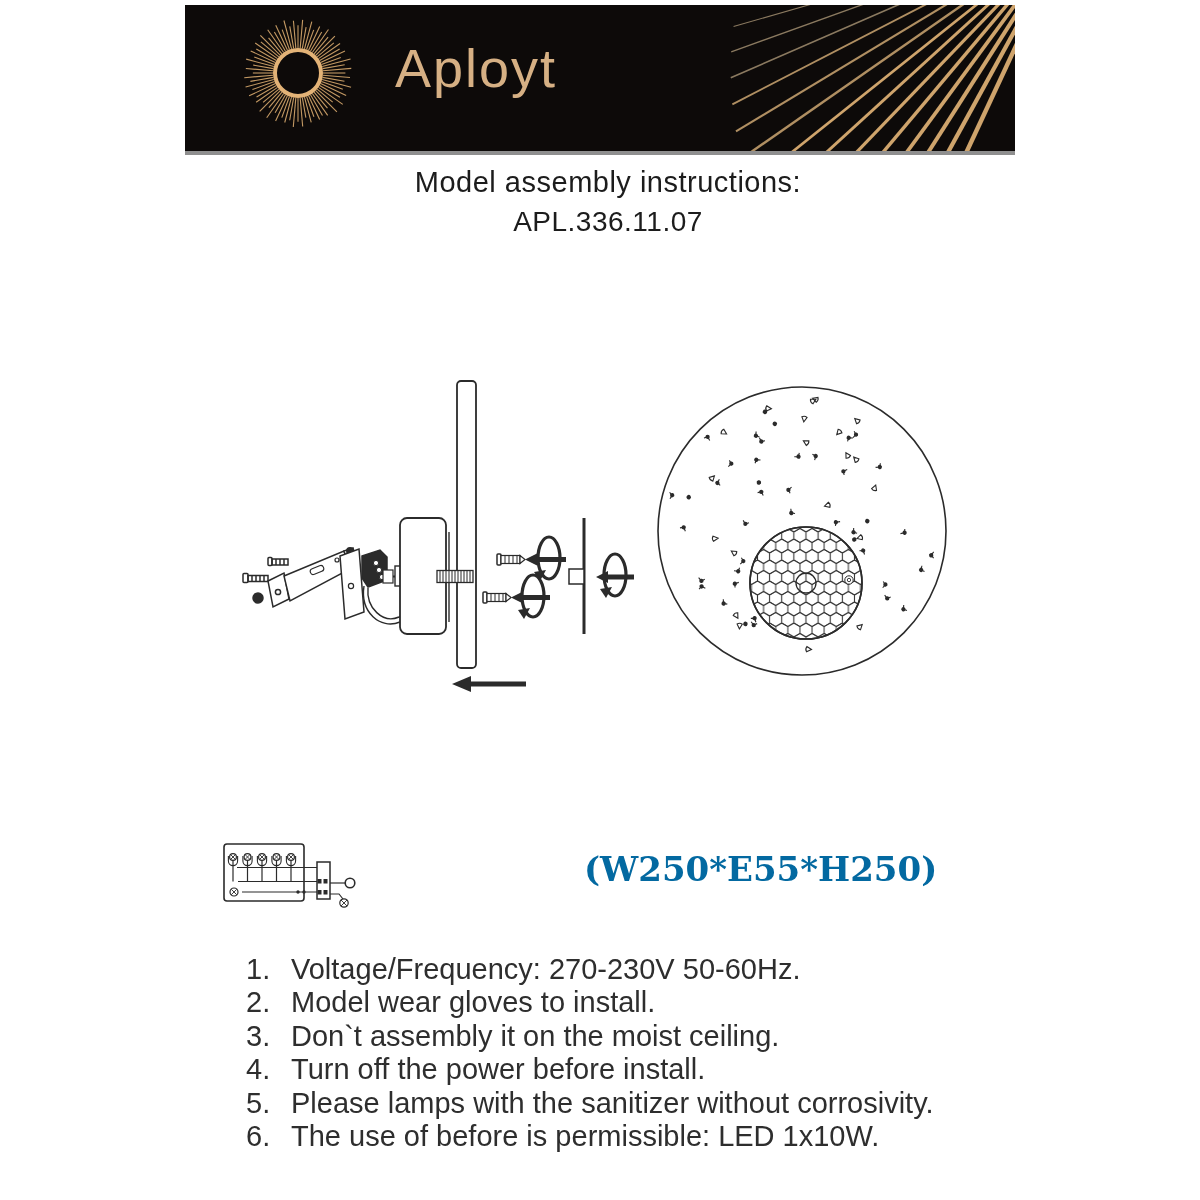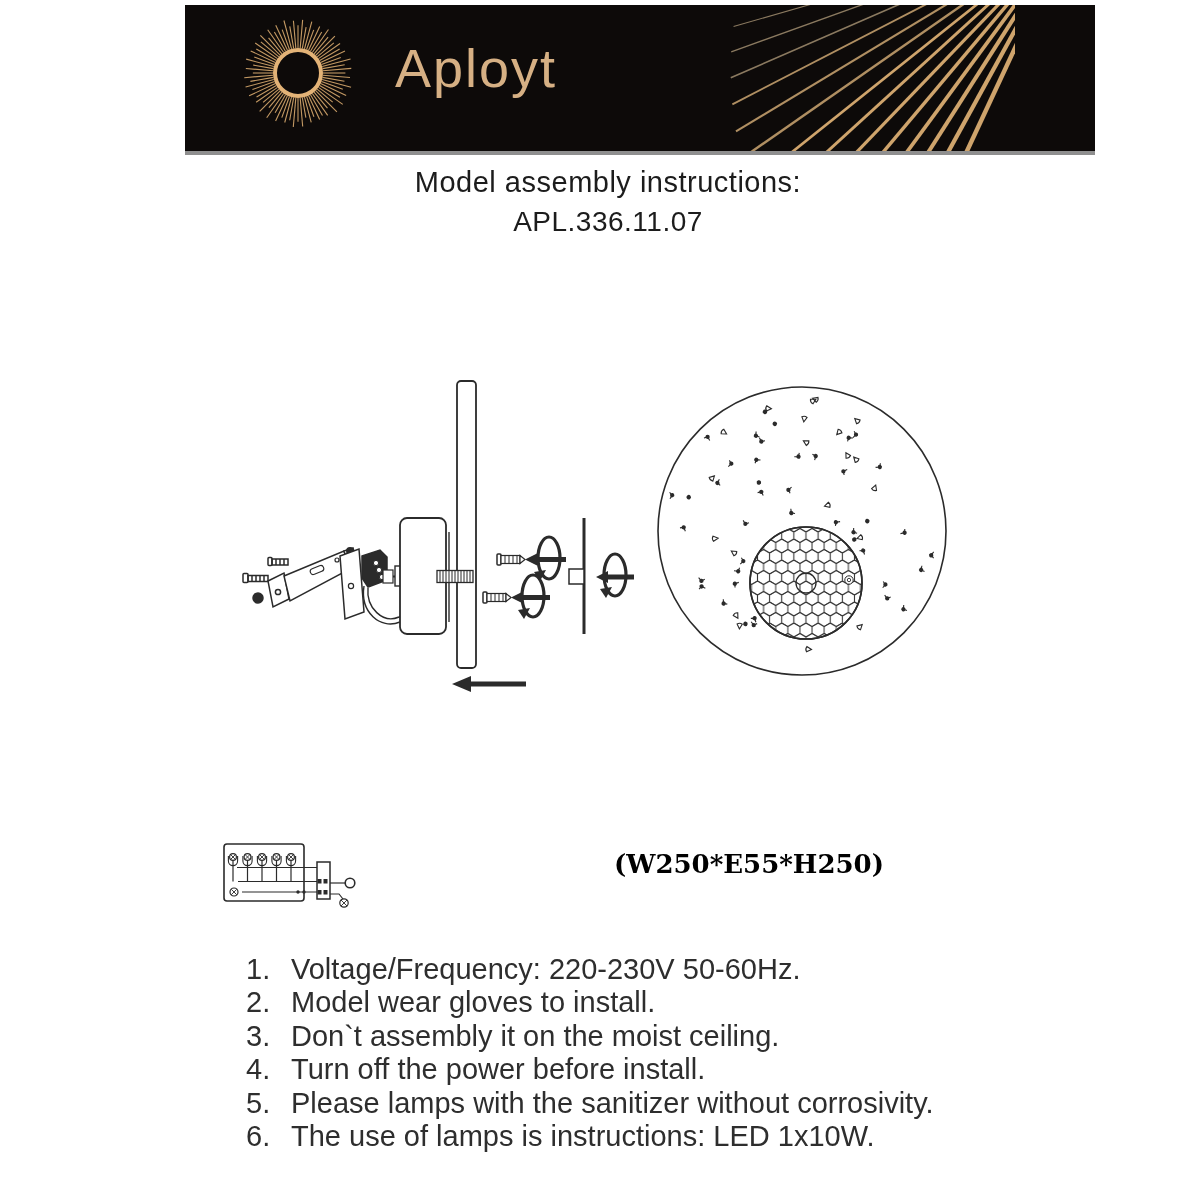--- a/index.html
+++ b/index.html
@@ -8,39 +8,39 @@
     --ink:#2b2b2b;
     --strip:#8f8f8f;
   }
   html,body{margin:0;padding:0;background:#ffffff;}
   .page{
     position:relative;width:1200px;height:1200px;background:#ffffff;overflow:hidden;
     font-family:"Liberation Sans",sans-serif;color:var(--ink);
   }
   
   .header{
-    position:absolute;left:185px;top:5px;width:910px;height:146px;
+    position:absolute;left:185px;top:5px;width:830px;height:146px;
     background:var(--header-bg);border-bottom:4px solid var(--strip);overflow:hidden;
   }
   .header svg{position:absolute;left:0;top:0;}
   .brand{
     position:absolute;left:210px;top:34px;font-size:54px;line-height:1.1;
     color:#d6b084;font-family:"Liberation Sans",sans-serif;font-weight:400;letter-spacing:2px;
   }
   
   .title-block{position:absolute;left:8px;top:166px;width:1200px;text-align:center;}
   .title-line1{font-size:29px;color:#1c1c1c;letter-spacing:0.5px;}
   .title-line2{font-size:28px;color:#1c1c1c;margin-top:7px;letter-spacing:0.5px;}
   
   .assembly{position:absolute;left:220px;top:370px;}
   .wiring{position:absolute;left:215px;top:835px;}
   
   .dims{
     position:absolute;left:584px;top:849px;width:300px;text-align:right;
-    font-family:"DejaVu Serif",serif;font-weight:700;font-size:26px;color:#000000;
+    font-family:"DejaVu Serif",serif;font-weight:700;font-size:34px;color:#0369a1;
   }
   
   .instructions{
     position:absolute;left:0;top:953px;width:1200px;margin:0;padding:0 0 0 246px;
     list-style:none;font-size:29px;color:#2e2e2e;
   }
   .instructions li{display:flex;line-height:33.4px;}
   .instructions .num{width:28px;flex:0 0 28px;}
   .instructions .txt{margin-left:17px;white-space:nowrap;}
   svg *{vector-effect:none;}
@@ -584,36 +584,36 @@
       <line x1="341" y1="900" x2="347" y2="906" stroke-width="0.9"></line>
       <line x1="347" y1="900" x2="341" y2="906" stroke-width="0.9"></line>
     </g>
   </svg>
 
   <div class="dims">(W250*E55*H250)</div>
 
   <ol class="instructions">
     <li>
       <span class="num">1.</span>
-      <span class="txt">Voltage/Frequency: 220-230V 50-60Hz.</span>
+      <span class="txt">Voltage/Frequency: 270-230V 50-60Hz.</span>
     </li>
     <li>
       <span class="num">2.</span>
       <span class="txt">Model wear gloves to install.</span>
     </li>
     <li>
       <span class="num">3.</span>
       <span class="txt">Don`t assembly it on the moist ceiling.</span>
     </li>
     <li>
       <span class="num">4.</span>
       <span class="txt">Turn off the power before install.</span>
     </li>
     <li>
       <span class="num">5.</span>
       <span class="txt">Please lamps with the sanitizer without corrosivity.</span>
     </li>
     <li>
       <span class="num">6.</span>
-      <span class="txt">The use of lamps is instructions: LED 1x10W.</span>
+      <span class="txt">The use of before is permissible: LED 1x10W.</span>
     </li>
   </ol>
 </div>
 
 </body></html>

